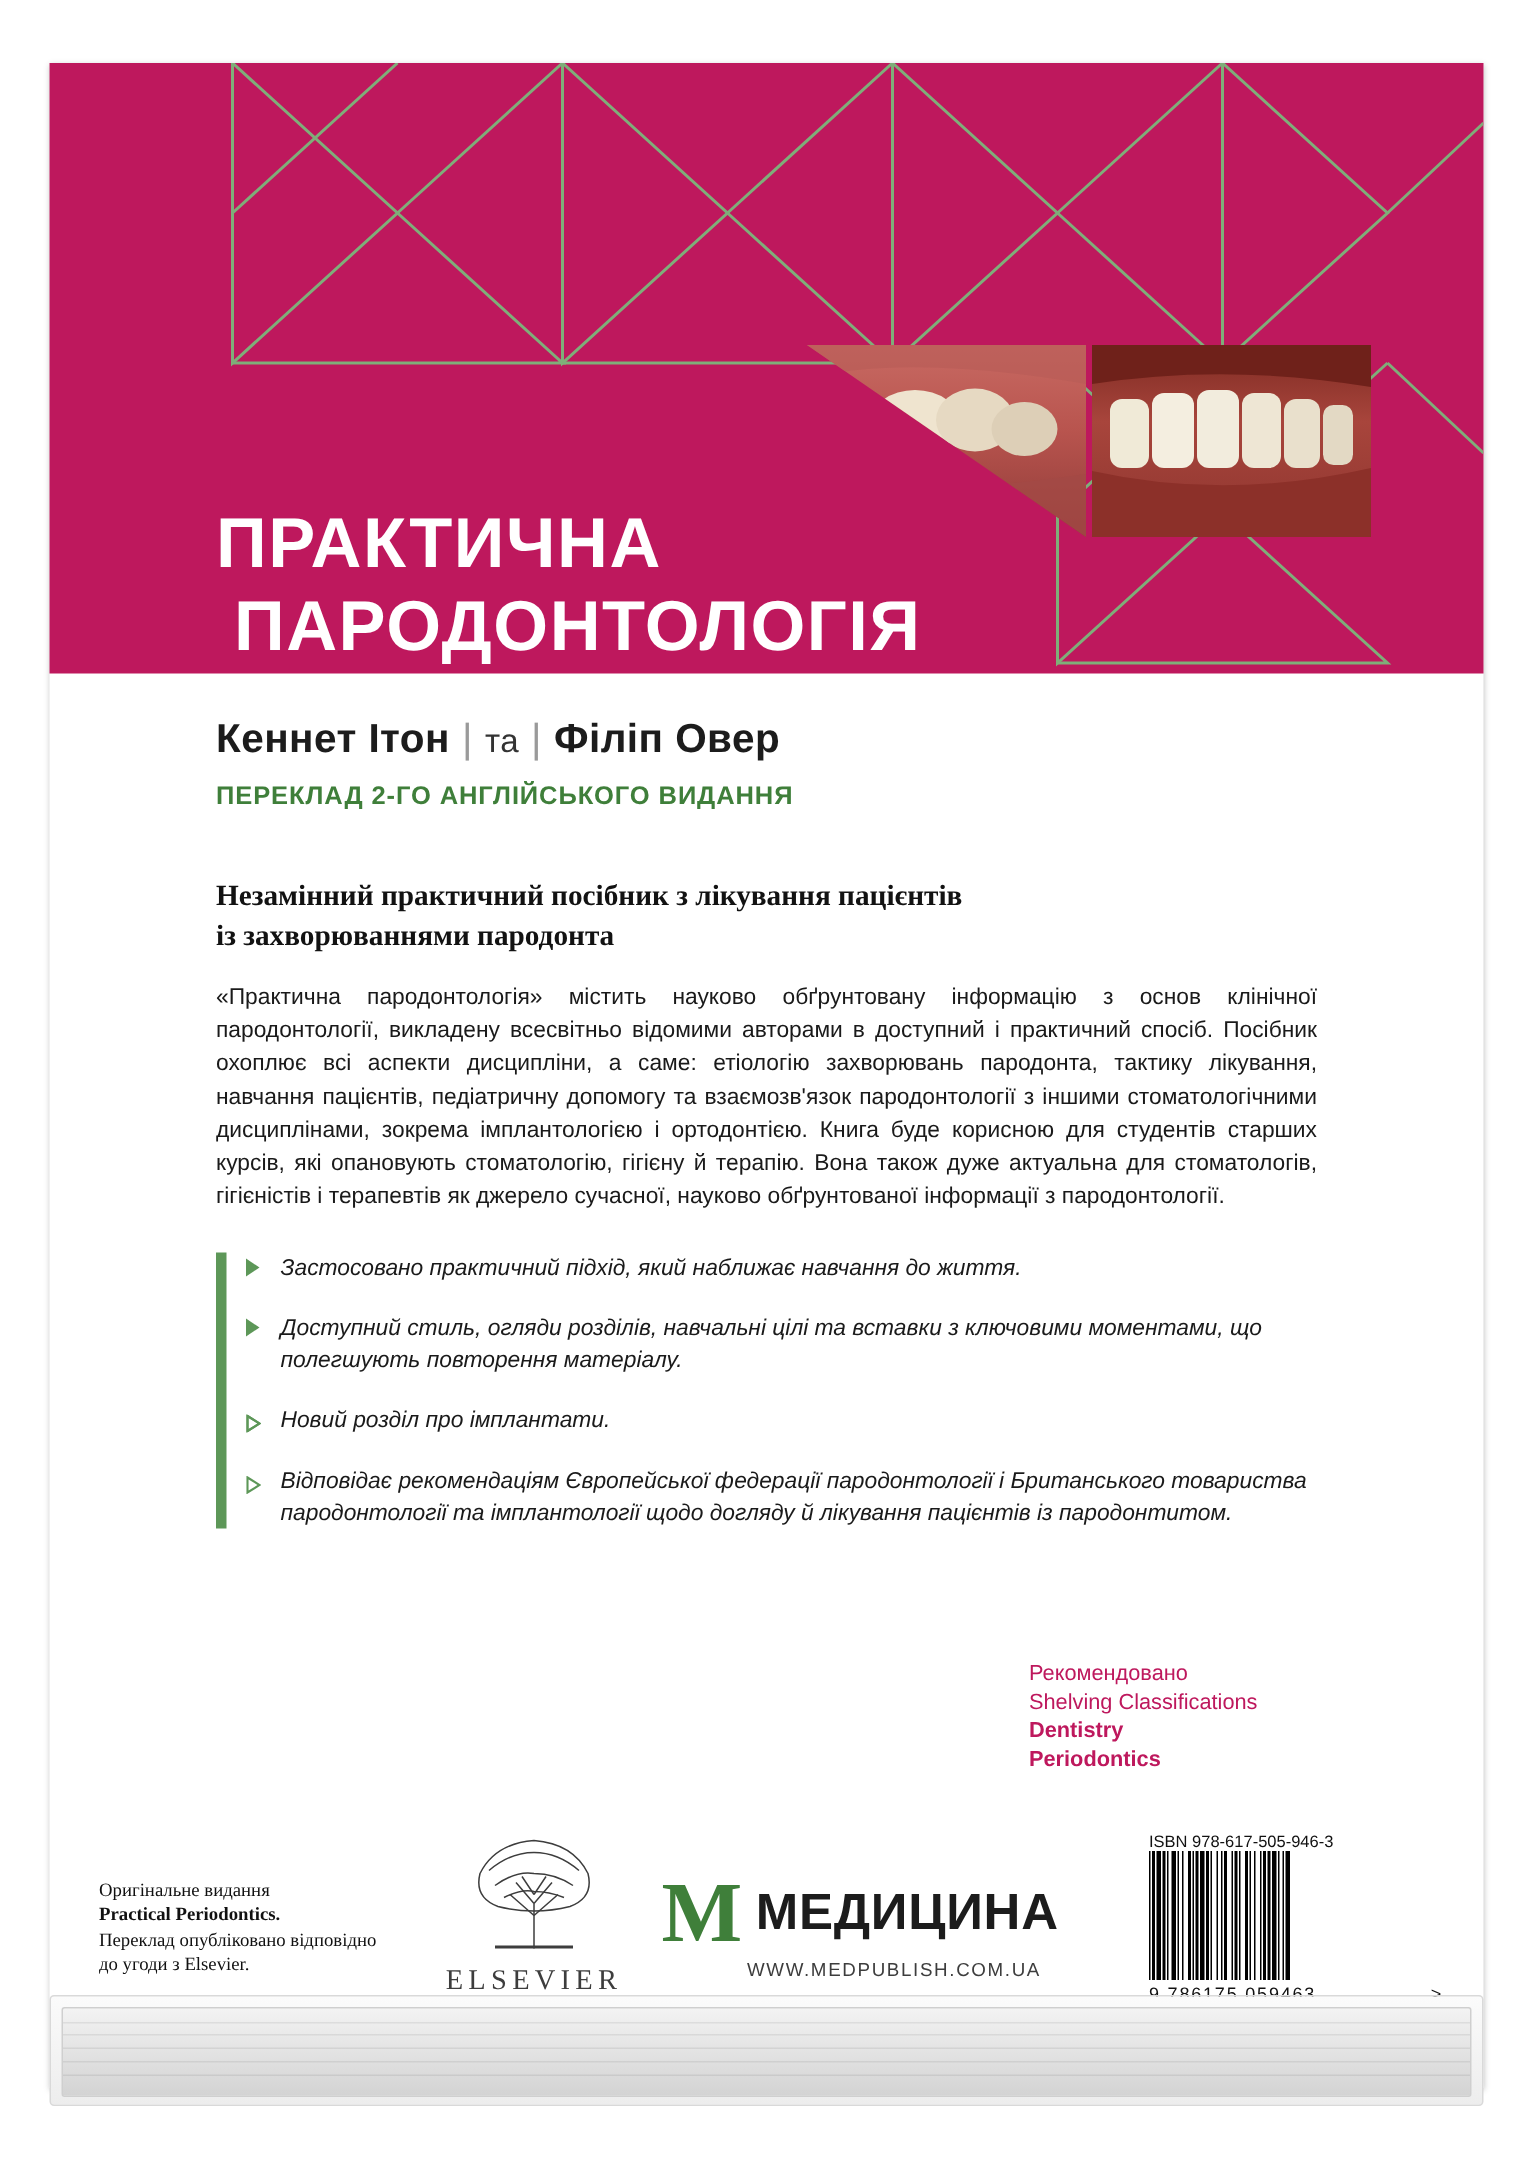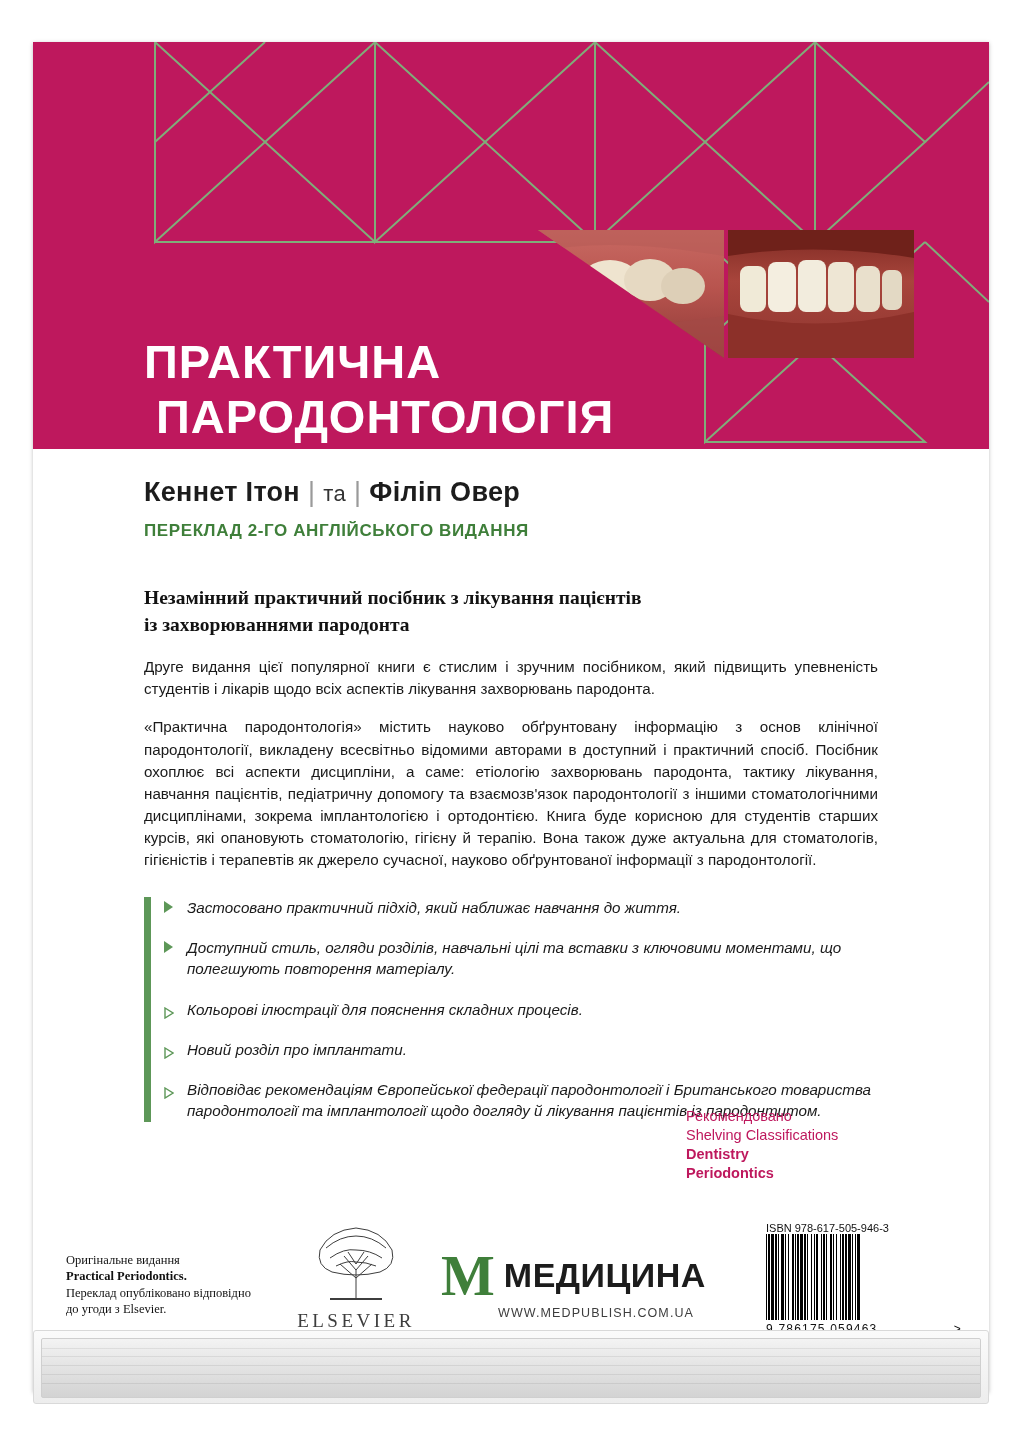--- a/index.html
+++ b/index.html
@@ -365,39 +365,37 @@
     </div>
     <div class="edition">ПЕРЕКЛАД 2-ГО АНГЛІЙСЬКОГО ВИДАННЯ</div>
   </div>
 
   <div class="content">
     <div class="lead">
       <div>Незамінний практичний посібник з лікування пацієнтів</div>
       <div>із захворюваннями пародонта</div>
     </div>
 
-    <p class="para first">Друге видання цієї популярної книги є стислим і зручним посібником, який підвищить упевненість студентів і лікарів щодо всіх аспектів лікування захворювань пародонта.</p>
     <p class="para">«Практична пародонтологія» містить науково обґрунтовану інформацію з основ клінічної пародонтології, викладену всесвітньо відомими авторами в доступний і практичний спосіб. Посібник охоплює всі аспекти дисципліни, а саме: етіологію захворювань пародонта, тактику лікування, навчання пацієнтів, педіатричну допомогу та взаємозв'язок пародонтології з іншими стоматологічними дисциплінами, зокрема імплантологією і ортодонтією. Книга буде корисною для студентів старших курсів, які опановують стоматологію, гігієну й терапію. Вона також дуже актуальна для стоматологів, гігієністів і терапевтів як джерело сучасної, науково обґрунтованої інформації з пародонтології.</p>
 
     <div class="bullets">
       <div class="bullet solid">
         <span class="arrow"></span>
         <span>Застосовано практичний підхід, який наближає навчання до життя.</span>
       </div>
       <div class="bullet solid">
         <span class="arrow"></span>
         <span>Доступний стиль, огляди розділів, навчальні цілі та вставки з ключовими моментами, що полегшують повторення матеріалу.</span>
       </div>
       <div class="bullet hollow">
         <span class="arrow">
           <svg width="10" height="12" viewBox="0 0 10 12">
               <path d="M1 1 L9 6 L1 11 Z" fill="none" stroke="#5d9758" stroke-width="1.4"></path>
             </svg>
         </span>
-        <span>Кольорові ілюстрації для пояснення складних процесів.</span>
       </div>
       <div class="bullet hollow">
         <span class="arrow">
           <svg width="10" height="12" viewBox="0 0 10 12">
               <path d="M1 1 L9 6 L1 11 Z" fill="none" stroke="#5d9758" stroke-width="1.4"></path>
             </svg>
         </span>
         <span>Новий розділ про імплантати.</span>
       </div>
       <div class="bullet hollow">

